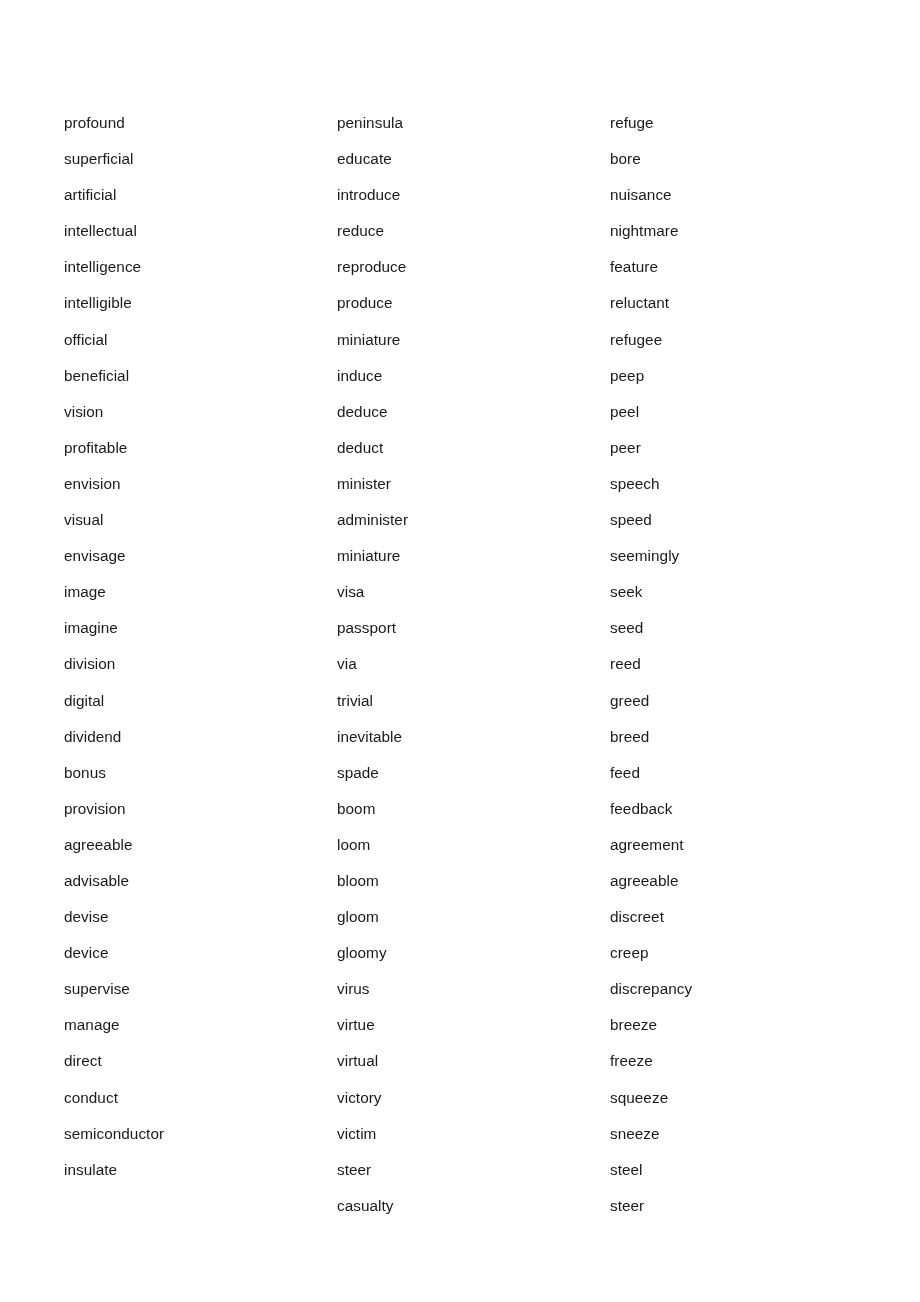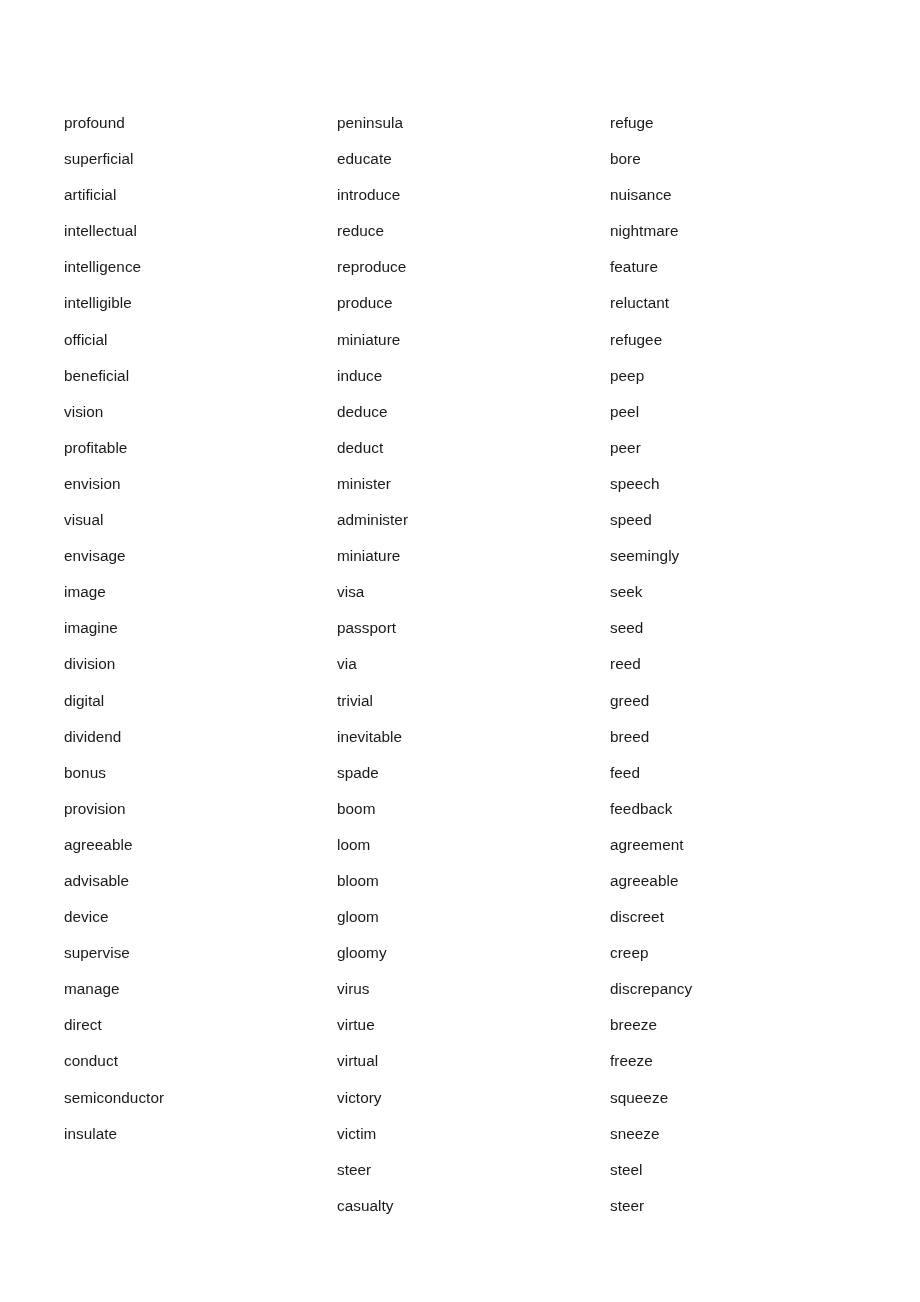--- a/index.html
+++ b/index.html
@@ -70,20 +70,21 @@
         <div class="word-item">envisage</div>
         <div class="word-item">image</div>
         <div class="word-item">imagine</div>
         <div class="word-item">division</div>
         <div class="word-item">digital</div>
         <div class="word-item">dividend</div>
         <div class="word-item">bonus</div>
         <div class="word-item">provision</div>
         <div class="word-item">agreeable</div>
         <div class="word-item">advisable</div>
+        <div class="word-item">devise</div>
         <div class="word-item">device</div>
         <div class="word-item">supervise</div>
         <div class="word-item">manage</div>
         <div class="word-item">direct</div>
         <div class="word-item">conduct</div>
         <div class="word-item">semiconductor</div>
         <div class="word-item">insulate</div>
       </div>
     <div class="word-column">
         <div class="word-item">peninsula</div>

